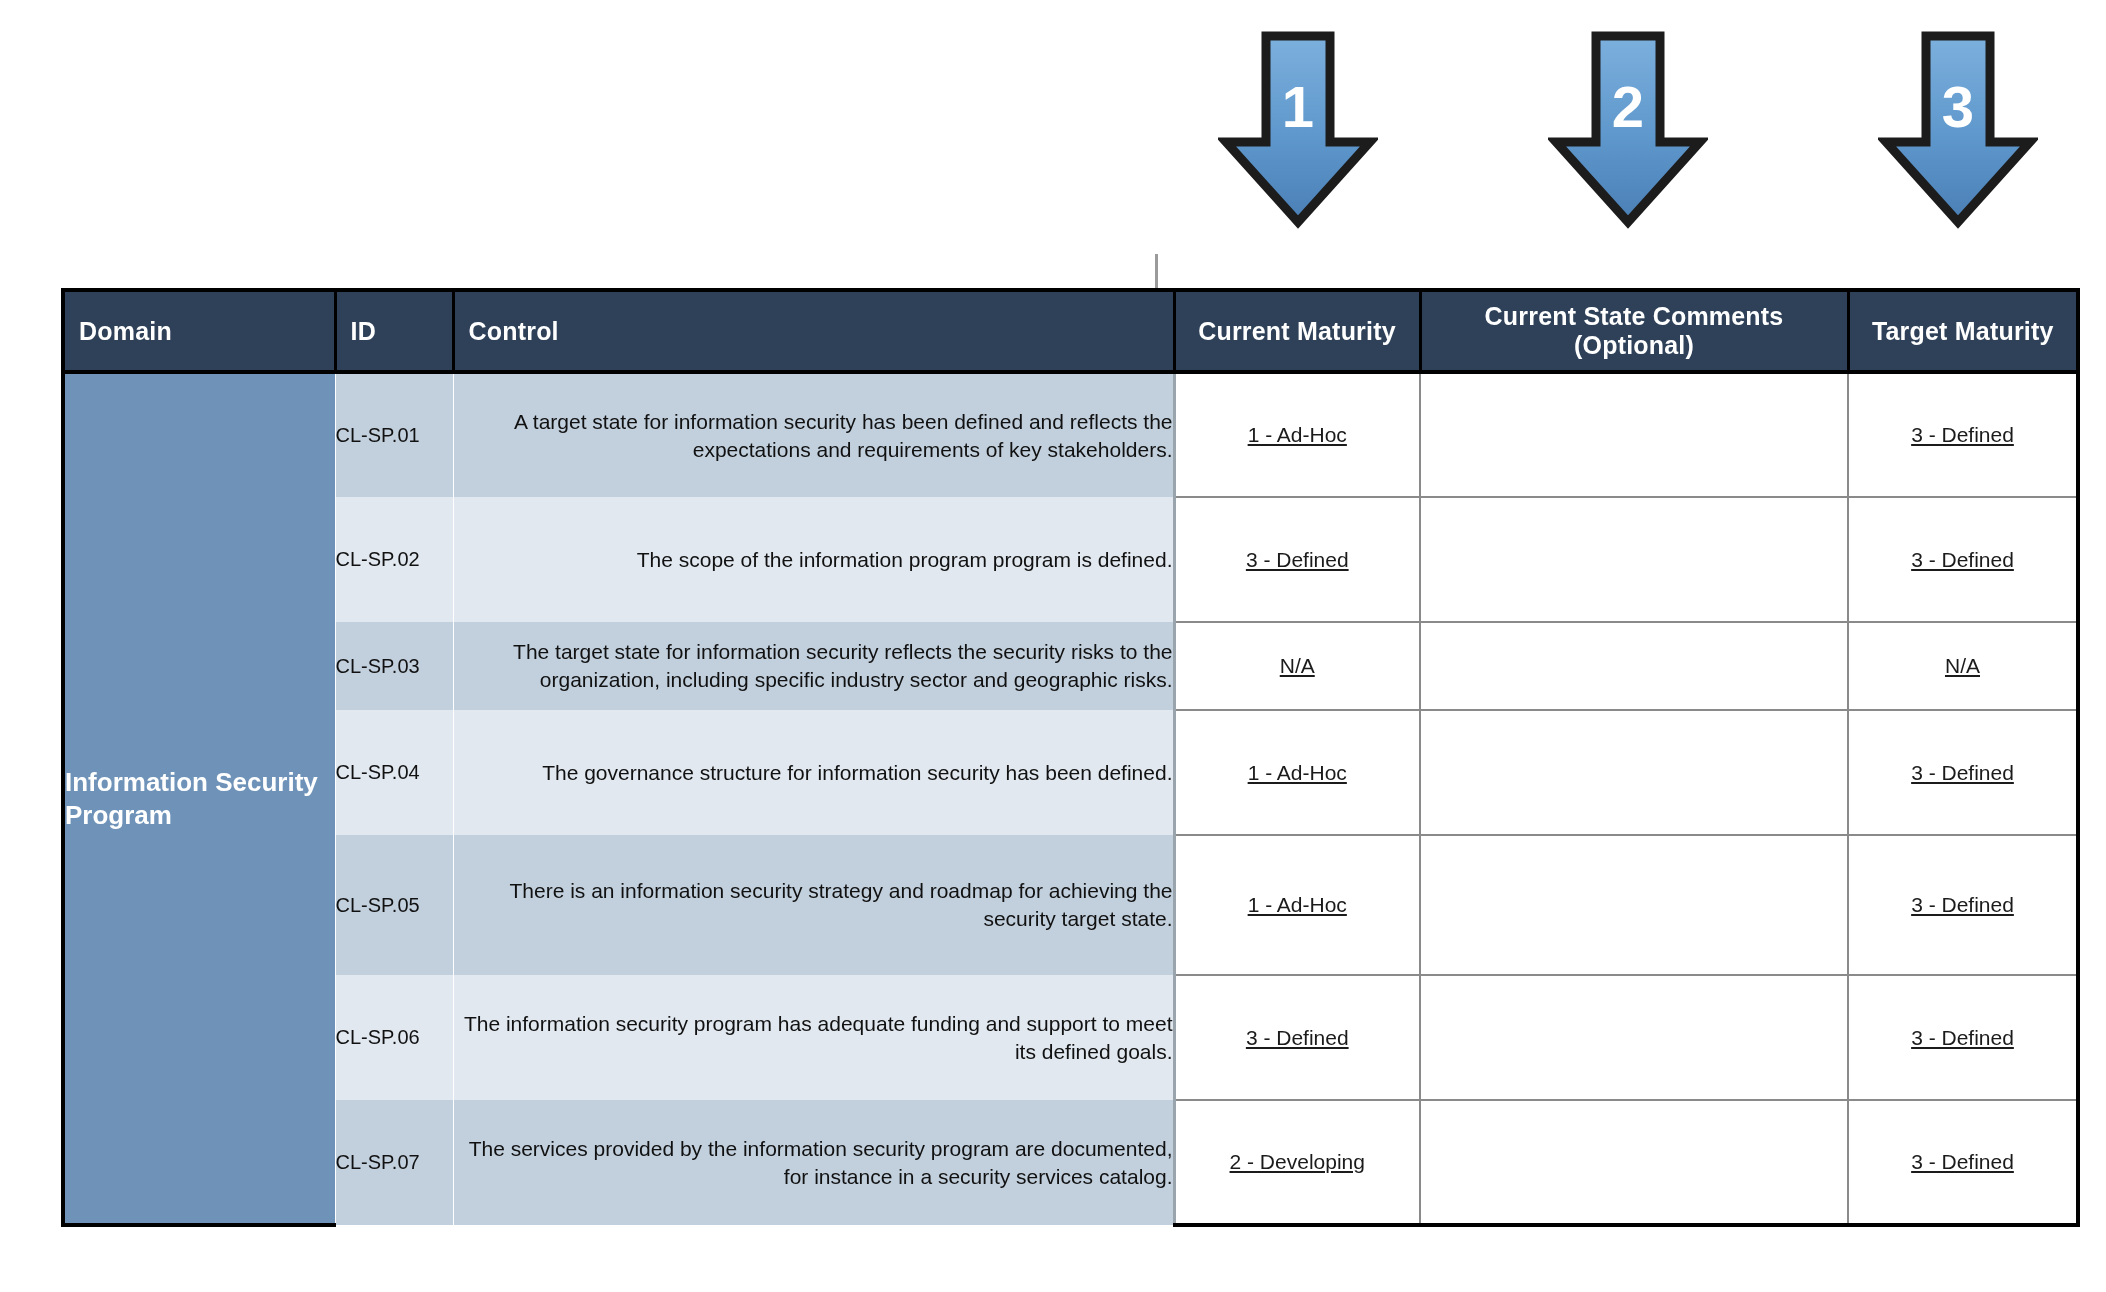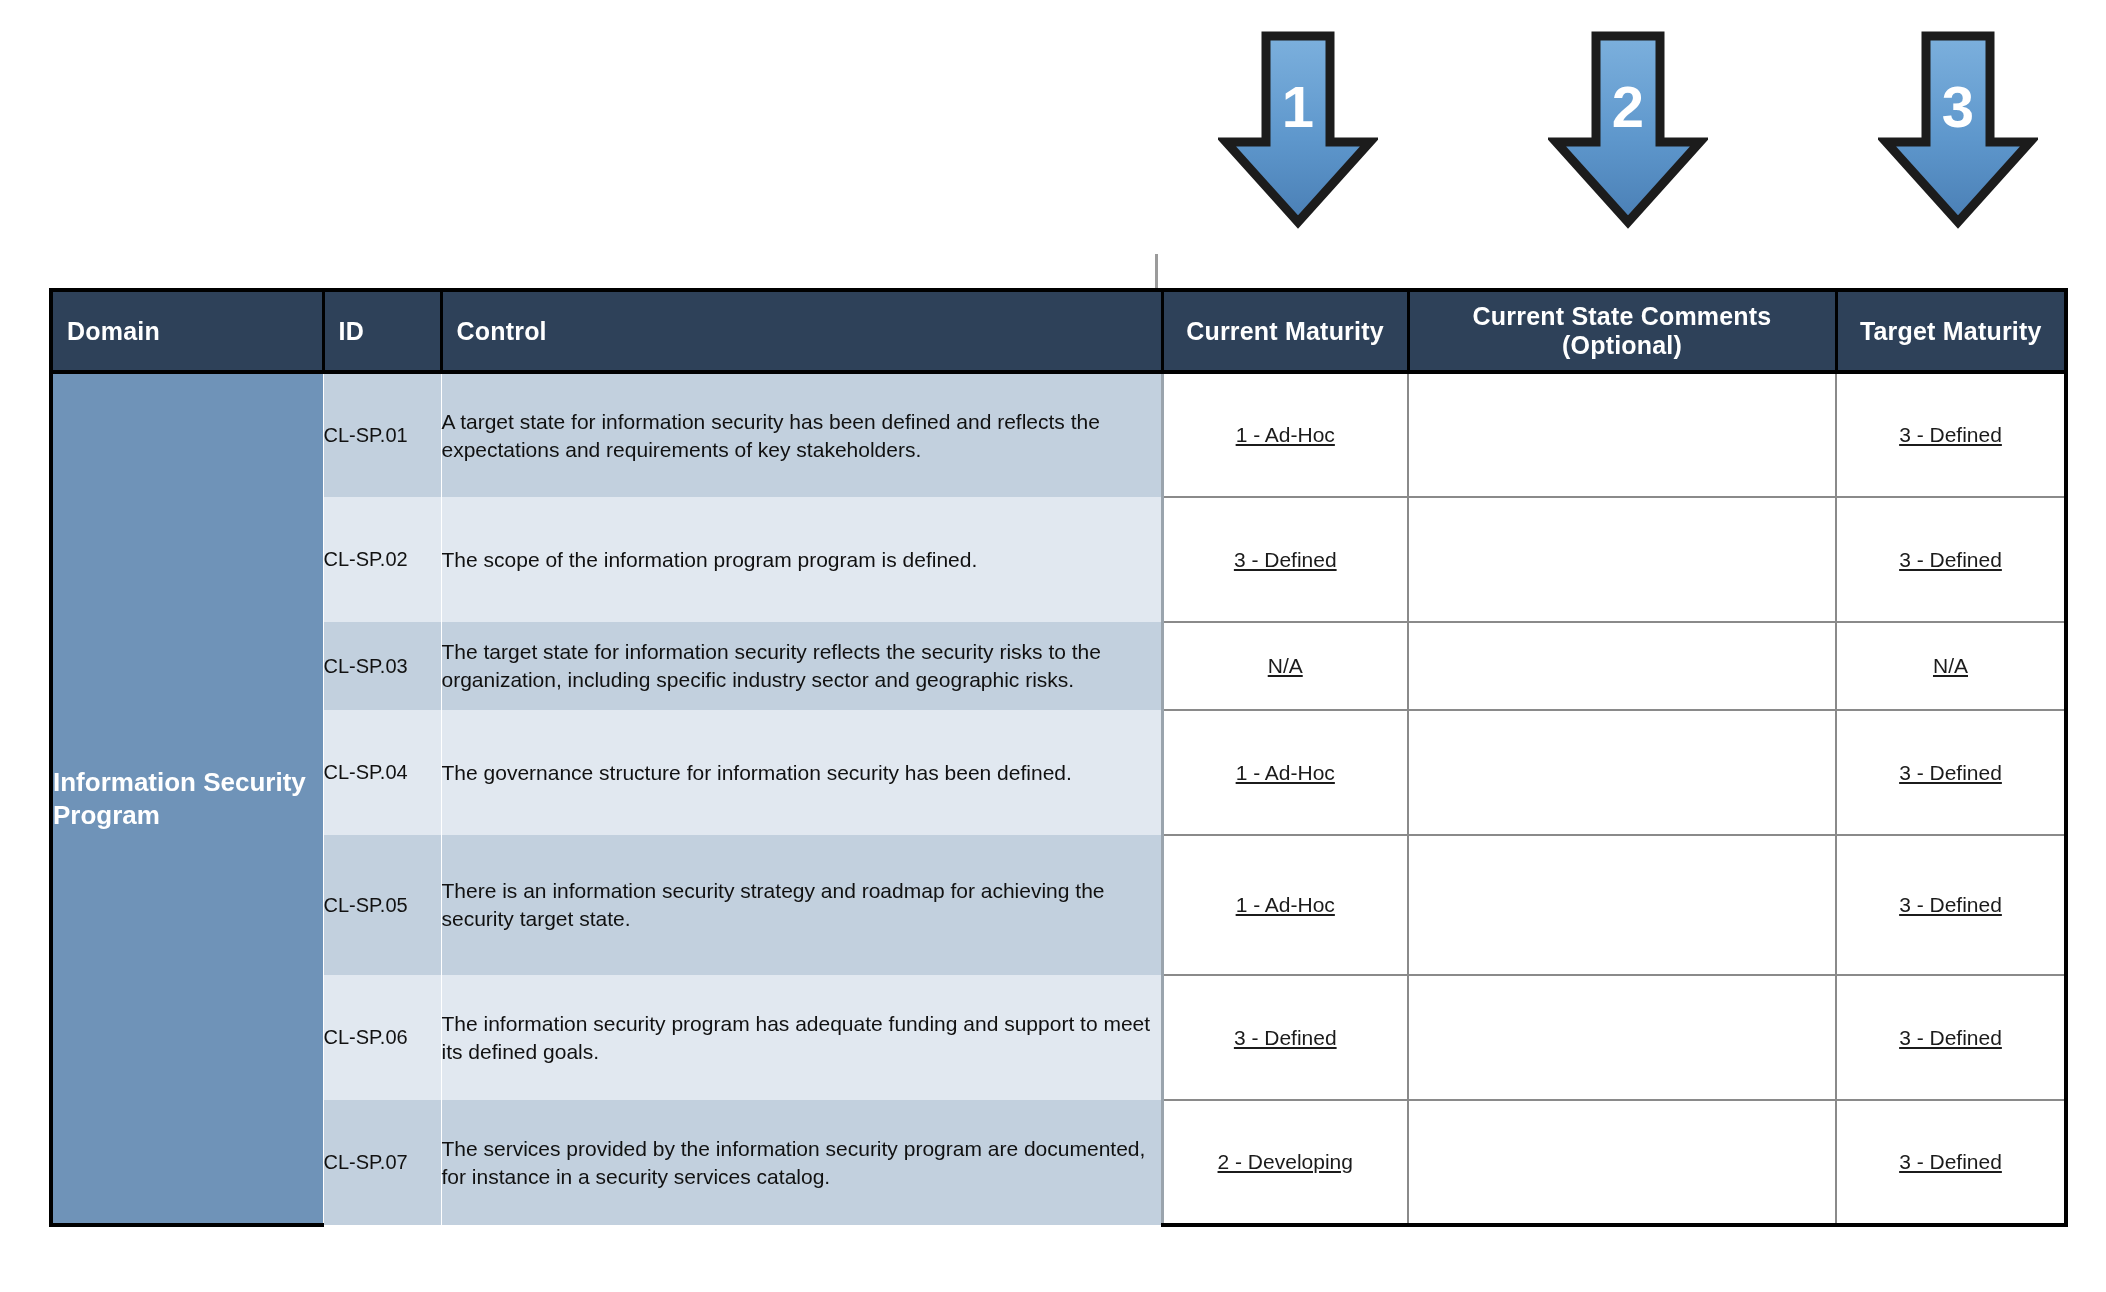--- a/index.html
+++ b/index.html
@@ -40,21 +40,21 @@
     font-size: 58px;
     font-weight: bold;
     color: #ffffff;
     font-family: "Liberation Sans", sans-serif;
     line-height: 1;
   }
 
   
   #assessment-table {
     position: absolute;
-    left: 49px;
+    left: 61px;
     top: 288px;
     width: 1996px;
     border-collapse: collapse;
     table-layout: fixed;
     font-family: "Liberation Sans", sans-serif;
   }
   #assessment-table td, #assessment-table th {
     padding: 0;
     margin: 0;
     vertical-align: middle;
@@ -112,20 +112,21 @@
     color: #111111;
     padding-left: 12px;
     border-right: 1px solid #ffffff;
   }
   td.control-cell {
     font-size: 21px;
     color: #111111;
     line-height: 1.32;
     padding: 0 14px 0 12px;
     border-right: 3px solid #9aa4ad;
+    text-align: right;
   }
   td.value-cell {
     font-size: 21px;
     color: #1b1b1b;
     text-align: center;
     background: #ffffff;
     border-right: 2px solid #8a8a8a;
     border-bottom: 2px solid #8a8a8a;
     text-decoration: underline;
   }

